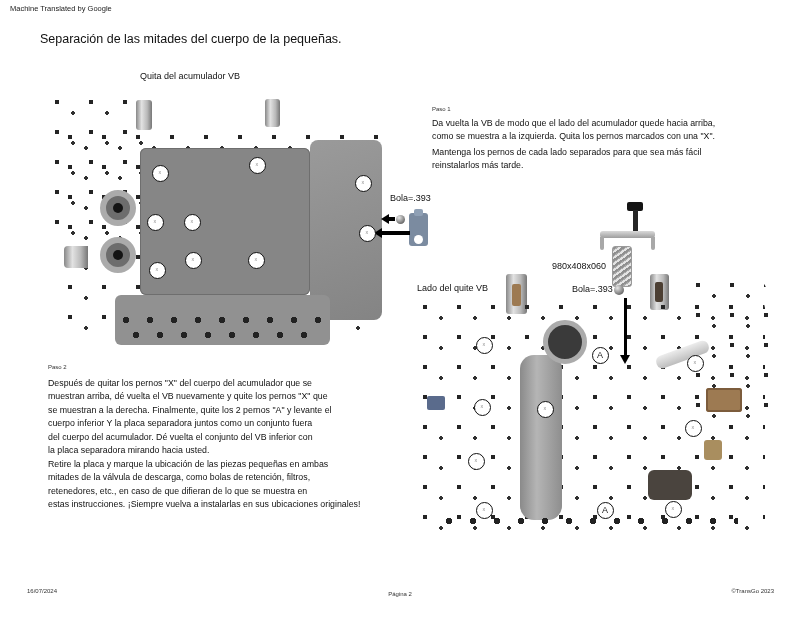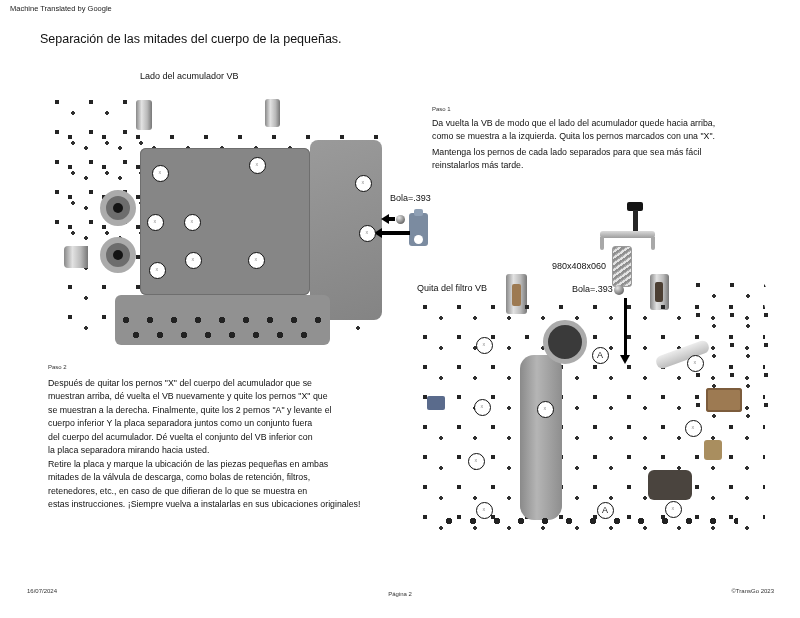--- a/index.html
+++ b/index.html
@@ -46,21 +46,21 @@
   .spring{background:repeating-linear-gradient(-35deg,#8f8f8f 0 2px,#e3e3e3 2px 4px,#a9a9a9 4px 5px);
           border-radius:3px;border:1px solid #9a9a9a;box-sizing:border-box;}
 </style>
 </head>
 <body>
 
 <div class="page">
 
   <div class="abs mt-note">Machine Translated by Google</div>
   <div class="abs doc-title">Separación de las mitades del cuerpo de la pequeñas.</div>
-  <div class="abs fig-caption" style="left:140px;top:71px;">Lado del acumulador VB</div>
+  <div class="abs fig-caption" style="left:140px;top:71px;">Quita del acumulador VB</div>
 
   <div class="abs" style="left:45px;top:88px;width:340px;height:262px;">
     <div class="photo-part metal holes" style="left:2px;top:5px;width:103px;height:152px;border-radius:18px 10px 14px 22px;"></div>
     <div class="photo-part stud" style="left:91px;top:12px;width:16px;height:30px;"></div>
     <div class="photo-part stud" style="left:220px;top:11px;width:15px;height:28px;"></div>
     <div class="photo-part metal holes" style="left:15px;top:40px;width:322px;height:202px;border-radius:10px;"></div>
     <div class="photo-part" style="left:265px;top:52px;width:72px;height:180px;border-radius:8px;background:linear-gradient(160deg,#9a9a9a,#848484);"></div>
     <div class="photo-part holes" style="left:95px;top:60px;width:170px;height:147px;border-radius:6px;background:#868686;box-shadow:inset 0 0 0 1px #6e6e6e;"></div>
     <div class="photo-part stud" style="left:19px;top:158px;width:24px;height:22px;border-radius:4px 0 0 4px;"></div>
     <div class="photo-part ring" style="left:55px;top:102px;width:36px;height:36px;"></div>
@@ -109,21 +109,21 @@
     <div class="photo-part" style="left:112px;top:85px;width:42px;height:165px;border-radius:14px;background:linear-gradient(90deg,#8a8a8a,#b5b5b5 40%,#8e8e8e);"></div>
     <div class="photo-part ring" style="left:135px;top:50px;width:44px;height:44px;border-width:5px;background:#3a3a3a;"></div>
     <div class="photo-part" style="left:19px;top:126px;width:18px;height:14px;background:#5a6b8c;border-radius:2px;"></div>
     <div class="photo-part" style="left:25px;top:38px;width:6px;height:90px;background:linear-gradient(#c9b895,#948succeed66 0,#8f8468);transform:rotate(17deg);border-radius:3px;"></div>
     <div class="photo-part" style="left:247px;top:78px;width:55px;height:13px;background:linear-gradient(#ececec,#bdbdbd);transform:rotate(-20deg);border-radius:6px;"></div>
     <div class="photo-part" style="left:298px;top:118px;width:36px;height:24px;background:#9d7a52;border-radius:3px;box-shadow:inset 0 0 0 2px #7c5c3c;"></div>
     <div class="photo-part" style="left:296px;top:170px;width:18px;height:20px;background:#a98e5f;border-radius:3px;"></div>
     <div class="photo-part" style="left:240px;top:200px;width:44px;height:30px;background:#4a443e;border-radius:6px;"></div>
     <div class="photo-part hole-row" style="left:30px;top:240px;width:300px;height:22px;background-color:transparent;"></div>
   </div>
-  <div class="abs fig-caption" style="left:415px;top:283px;background:#fff;padding:0 2px;">Quita del filtro VB</div>
+  <div class="abs fig-caption" style="left:415px;top:283px;background:#fff;padding:0 2px;">Lado del quite VB</div>
 
   <div class="abs step-head" style="left:48px;top:364px;">Paso 2</div>
   <div class="abs step-body txt" style="left:48px;top:377px;width:372px;">Después de quitar los pernos "X" del cuerpo del acumulador que se
 muestran arriba, dé vuelta el VB nuevamente y quite los pernos "X" que
 se muestran a la derecha. Finalmente, quite los 2 pernos "A" y levante el
 cuerpo inferior Y la placa separadora juntos como un conjunto fuera
 del cuerpo del acumulador. Dé vuelta el conjunto del VB inferior con
 la placa separadora mirando hacia usted.</div>
   <div class="abs step-body txt" style="left:48px;top:458px;width:372px;">Retire la placa y marque la ubicación de las piezas pequeñas en ambas
 mitades de la válvula de descarga, como bolas de retención, filtros,

